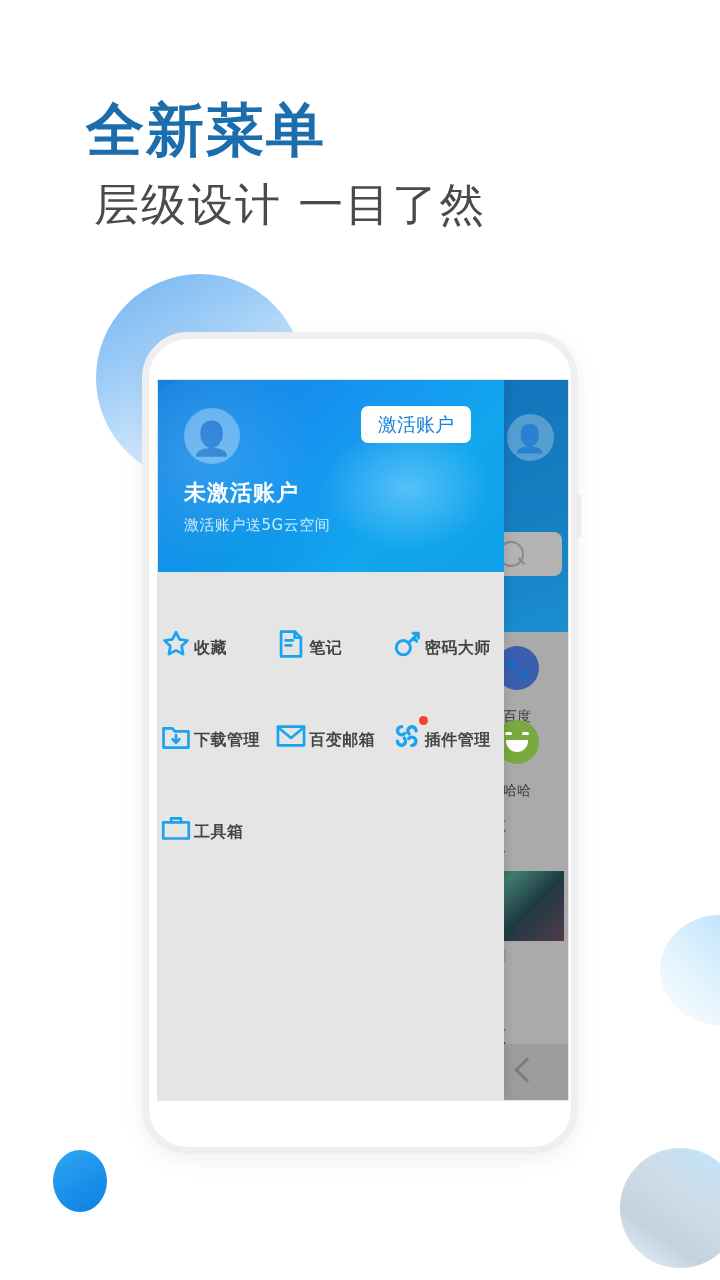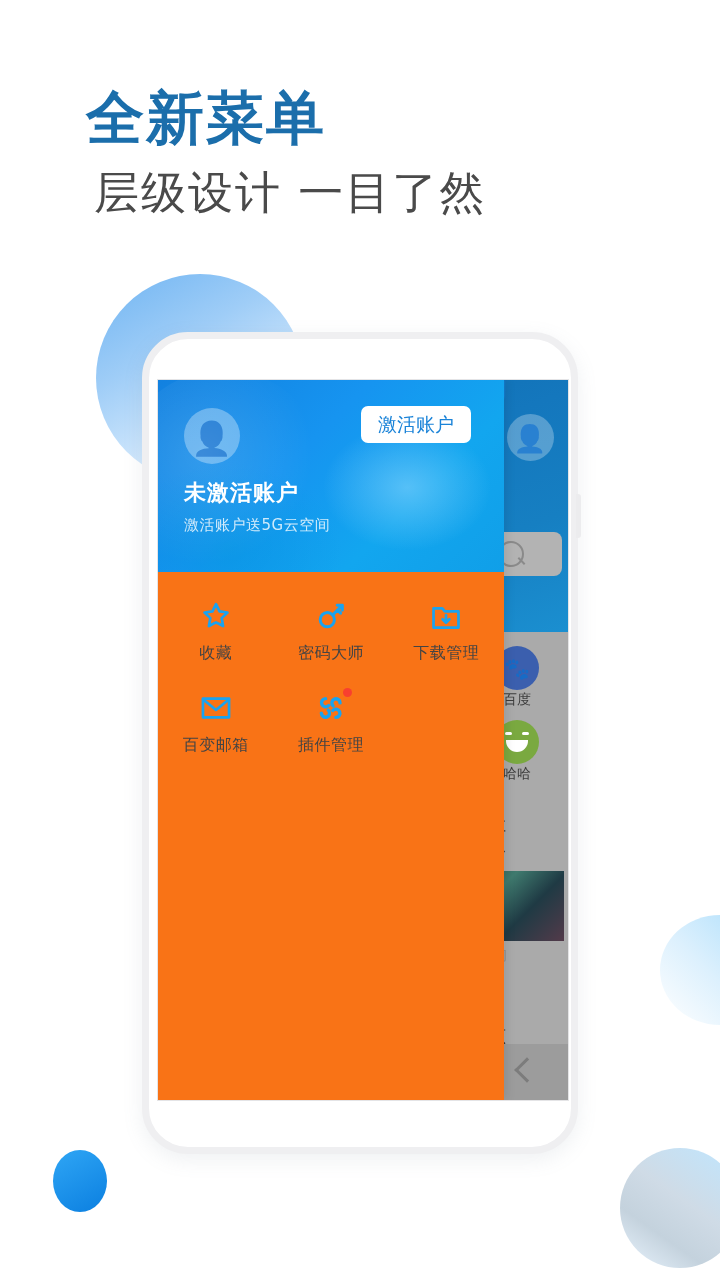--- a/index.html
+++ b/index.html
@@ -30,21 +30,21 @@
     left: 620px; top: 1148px; width: 120px; height: 120px;
     background: linear-gradient(215deg, #bfe6ff 0%, #cfdbe6 45%, #c4d2dd 70%, #eaf5ff 100%);
   }
   #blob-right-edge {
     left: 660px; top: 915px; width: 120px; height: 110px;
     background: linear-gradient(225deg, #a7dcfb 0%, #dcf0fd 55%, #ffffff 100%);
     border-radius: 50% 40% 46% 50%;
   }
 
   
-  #headline-block { position: absolute; left: 86px; top: 84px; }
+  #headline-block { position: absolute; left: 86px; top: 96px; }
   #headline {
     font-size: 58px; font-weight: bold; color: #1b6eab;
     letter-spacing: 2px; line-height: 1.18; margin: 0;
   }
   #subheadline {
     font-size: 45px; color: #4a4a4a; letter-spacing: 2px;
     margin: 14px 9px 0 8px; line-height: 1.2; font-weight: normal;
   }
 
   
@@ -103,21 +103,21 @@
   #bg-shortcuts {
     position: absolute; left: 0; top: 252px; width: 100%; height: 470px;
     background: #aaaaaa;
   }
   .bg-shortcut { position: absolute; right: 8px; text-align: center; width: 86px; }
   .bg-shortcut .circle {
     width: 44px; height: 44px; border-radius: 50%; margin: 0 auto;
     position: relative;
   }
   .bg-shortcut .label {
-    font-size: 14px; color: #3d3d3d; margin-top: 1px; white-space: nowrap;
+    font-size: 14px; color: #3d3d3d; margin-top: 18px; white-space: nowrap;
   }
   #bg-shortcut-baidu { top: 14px; }
   #bg-shortcut-baidu .circle { background: #3b5fae; }
   #bg-shortcut-baidu .paw {
     position:absolute; left:50%; top:52%; transform:translate(-50%,-50%);
     font-size: 21px; color:#fff; line-height:1;
   }
   #bg-shortcut-haha { top: 88px; font-family: Liberation Serif, serif; }
   #bg-shortcut-haha .circle { background: #7aa940; }
   #bg-shortcut-haha .smile {
@@ -152,21 +152,21 @@
     position: absolute; right: 32px; top: 17px;
     width: 15px; height: 15px;
     border-left: 3px solid #7c7c7c; border-bottom: 3px solid #7c7c7c;
     transform: rotate(45deg);
   }
 
   
   #drawer {
     position: absolute; left: 0; top: 0;
     width: 346px; height: 100%;
-    background: #f97316;
+    background: #e5e5e5;
     box-shadow: 2px 0 10px rgba(0,0,0,.10);
   }
   #drawer-statusbar {
     position: absolute; left: 0; top: 0; width: 100%; height: 18px;
     background: linear-gradient(90deg,#1387e8 0%,#1a8ff0 35%,#1d8bea 60%,#1483e4 100%);
     filter: blur(1px);
   }
   #drawer-header {
     position: absolute; left: 0; top: 0; width: 100%; height: 192px;
     background:
@@ -204,23 +204,23 @@
     font-size: 15px; color: rgba(255,255,255,.80); letter-spacing: .5px;
   }
 
   #menu-grid {
     position: absolute; left: 0; top: 192px; width: 100%;
     padding: 26px 0 0 0; box-sizing: border-box;
     display: flex; flex-wrap: wrap;
   }
   .menu-item {
     width: 33.333%; height: 92px;
-    display: flex; flex-direction: column;
+    display: flex; flex-direction: row;
     align-items: center; justify-content: flex-start;
-    cursor: pointer; position: relative;
+    cursor: pointer; position: relative; font-weight: bold;
   }
   .menu-icon {
     width: 36px; height: 36px; position: relative;
     display: flex; align-items: center; justify-content: center;
   }
   .menu-label {
     margin-top: 9px; font-size: 16px; color: #444444; letter-spacing: .5px;
   }
   .badge-dot {
     position: absolute; right: -3px; top: -2px;
@@ -309,20 +309,30 @@
 
           <div class="menu-item">
             <span class="menu-icon">
               <svg width="34" height="34" viewBox="0 0 24 24" fill="none" stroke="#1aa3f0" stroke-width="1.9" stroke-linejoin="round" stroke-linecap="round">
                 <path d="M12 3.6l2.5 5.1 5.6.8-4.1 4 1 5.6-5-2.6-5 2.6 1-5.6-4.1-4 5.6-.8z"></path>
               </svg>
             </span>
             <span class="menu-label">收藏</span>
           </div>
 
+          <div class="menu-item">
+            <span class="menu-icon">
+              <svg width="34" height="34" viewBox="0 0 24 24" fill="none" stroke="#1aa3f0" stroke-width="1.9" stroke-linejoin="round" stroke-linecap="round">
+                <path d="M5 3.2h9.6L19 7.6V20.8H5z"></path>
+                <path d="M14.6 3.2v4.4H19"></path>
+                <path d="M8.2 9.4h5.2M8.2 13h4"></path>
+              </svg>
+            </span>
+            <span class="menu-label">笔记</span>
+          </div>
 
           <div class="menu-item">
             <span class="menu-icon">
               <svg width="34" height="34" viewBox="0 0 24 24" fill="none" stroke="#1aa3f0" stroke-width="2.1" stroke-linejoin="round" stroke-linecap="round">
                 <circle cx="9.4" cy="14.6" r="5"></circle>
                 <path d="M13.2 11.2L20 4.4M16.4 4.4H20v3.6M16.6 7.8l2.2 2.2"></path>
               </svg>
             </span>
             <span class="menu-label">密码大师</span>
           </div>
@@ -353,20 +363,29 @@
                 <path d="M8.2 5.4a2.9 2.9 0 1 0 2.1 4.9"></path>
                 <path d="M18.4 8.4a2.9 2.9 0 1 0-4.9 2.1"></path>
                 <path d="M15.4 18.6a2.9 2.9 0 1 0-2.1-4.9"></path>
                 <path d="M5.2 15.6a2.9 2.9 0 1 0 4.9-2.1"></path>
               </svg>
               <span class="badge-dot"></span>
             </span>
             <span class="menu-label">插件管理</span>
           </div>
 
+          <div class="menu-item">
+            <span class="menu-icon">
+              <svg width="34" height="34" viewBox="0 0 24 24" fill="none" stroke="#1aa3f0" stroke-width="1.9" stroke-linejoin="round" stroke-linecap="round">
+                <rect x="3" y="8" width="18" height="11.4"></rect>
+                <path d="M8.6 8V5.2h6.8V8"></path>
+              </svg>
+            </span>
+            <span class="menu-label">工具箱</span>
+          </div>
 
 
           <div class="menu-item"></div>
         </div>
       </div>
 
     </div>
   </div>
 </div>
 

